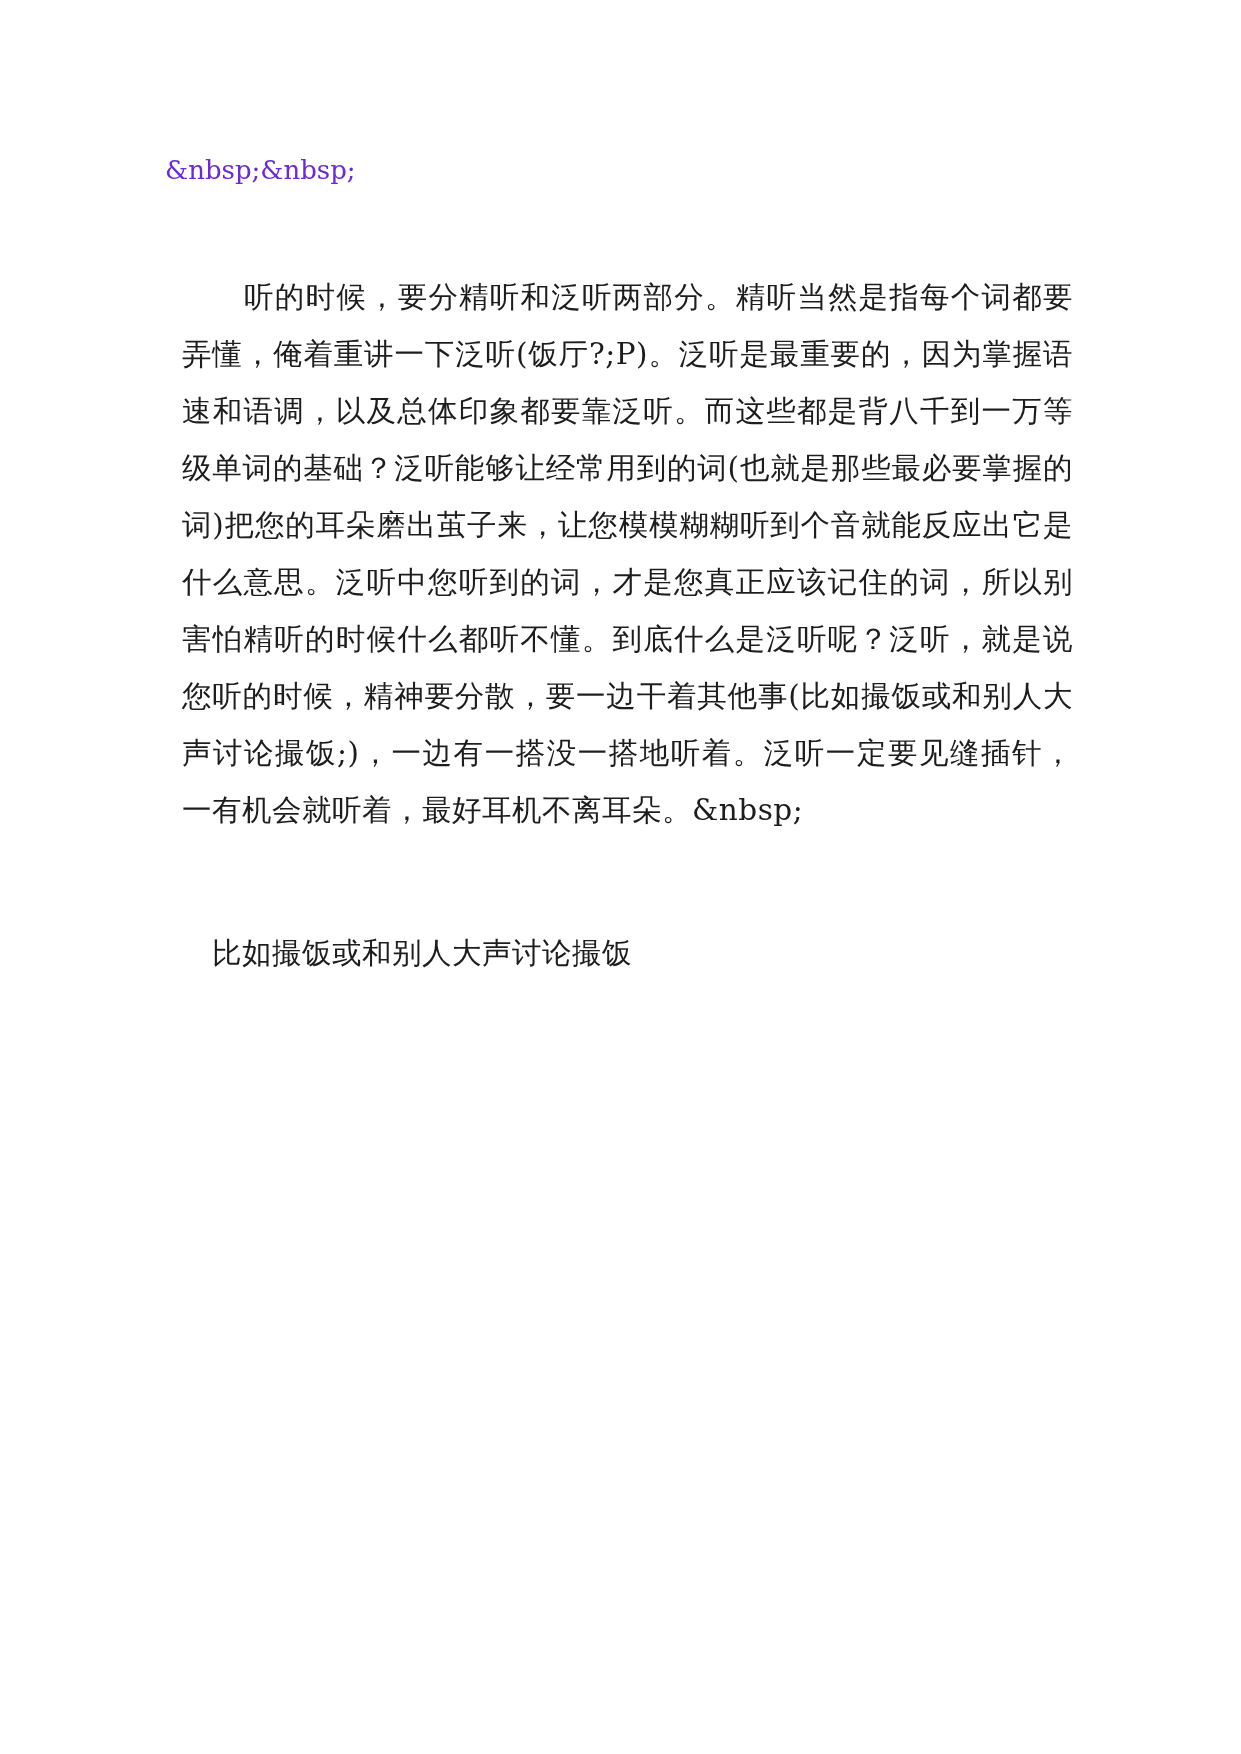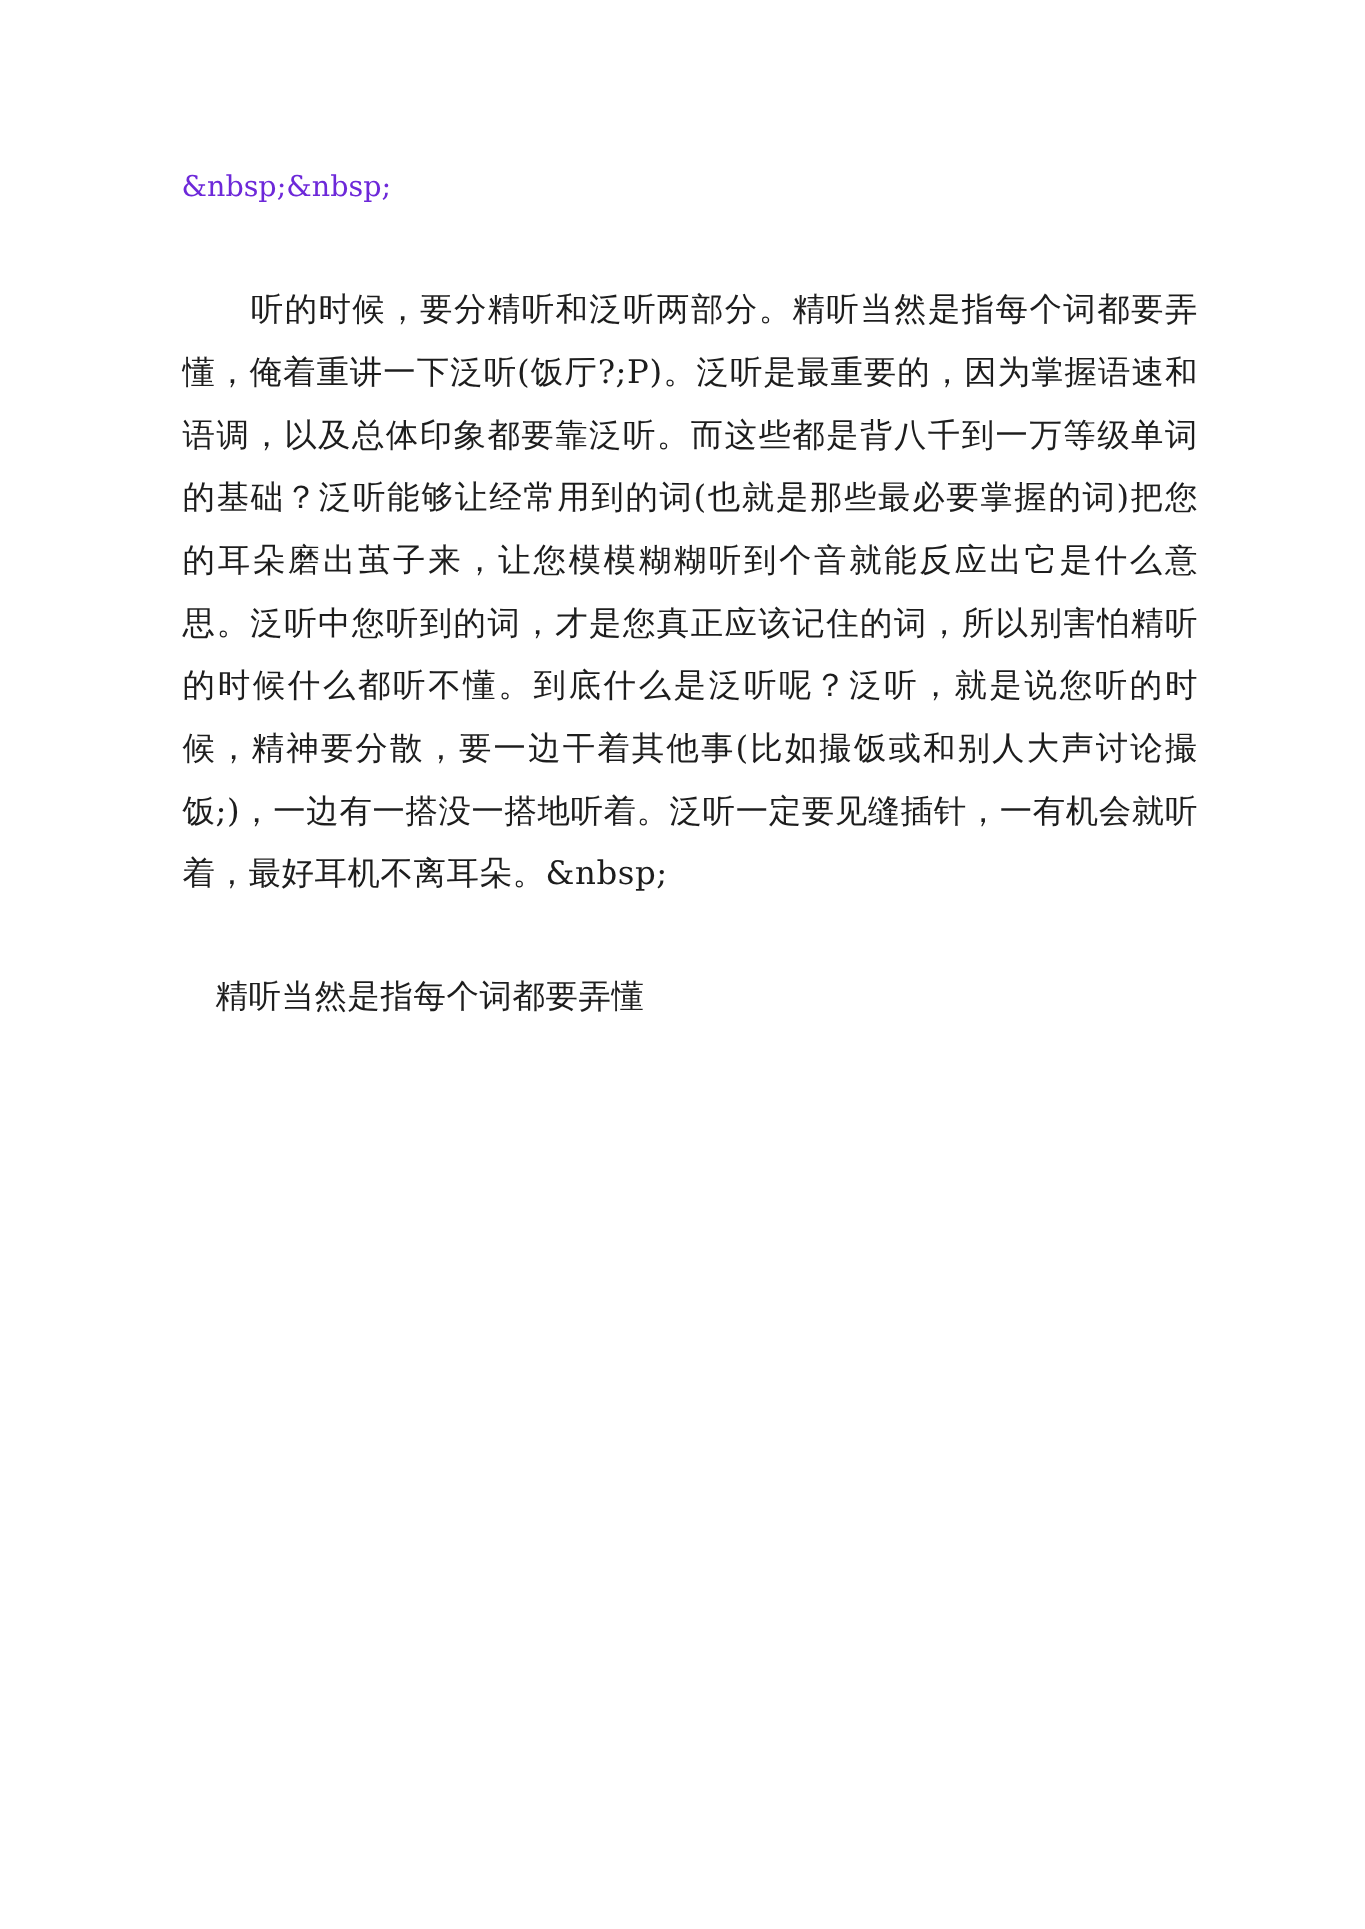--- a/index.html
+++ b/index.html
@@ -19,21 +19,21 @@
     box-sizing: border-box;
     width: 1241px;
     height: 1754px;
     padding: 150px 140px 0 165px;
     background: #ffffff;
   }
   .doc-body {
     width: 925px;
   }
   .para {
-    margin: 1px;
+    margin: 17px;
     font-size: 29.5px;
     line-height: 57px;
     text-align: justify;
     text-justify: inter-ideograph;
     letter-spacing: 0.5px;
     color: #1d1d1d;
   }
   .para-nbsp {
     font-family: "DejaVu Serif", "Liberation Serif", serif;
     font-size: 26px;
@@ -54,16 +54,16 @@
   <div class="doc-body">
 
     <p class="para-nbsp">&amp;nbsp;&amp;nbsp;</p>
 
     <div class="spacer-1"></div>
 
     <p class="para indent">听的时候，要分精听和泛听两部分。精听当然是指每个词都要弄懂，俺着重讲一下泛听(饭厅?;P)。泛听是最重要的，因为掌握语速和语调，以及总体印象都要靠泛听。而这些都是背八千到一万等级单词的基础？泛听能够让经常用到的词(也就是那些最必要掌握的词)把您的耳朵磨出茧子来，让您模模糊糊听到个音就能反应出它是什么意思。泛听中您听到的词，才是您真正应该记住的词，所以别害怕精听的时候什么都听不懂。到底什么是泛听呢？泛听，就是说您听的时候，精神要分散，要一边干着其他事(比如撮饭或和别人大声讨论撮饭;)，一边有一搭没一搭地听着。泛听一定要见缝插针，一有机会就听着，最好耳机不离耳朵。&amp;nbsp;</p>
 
     <div class="spacer-2"></div>
 
-    <p class="para indent-small">精听当然是指每个词都要弄懂</p>
+    <p class="para indent-small">比如撮饭或和别人大声讨论撮饭</p>
 
   </div>
 </div>
 
 </body></html>

